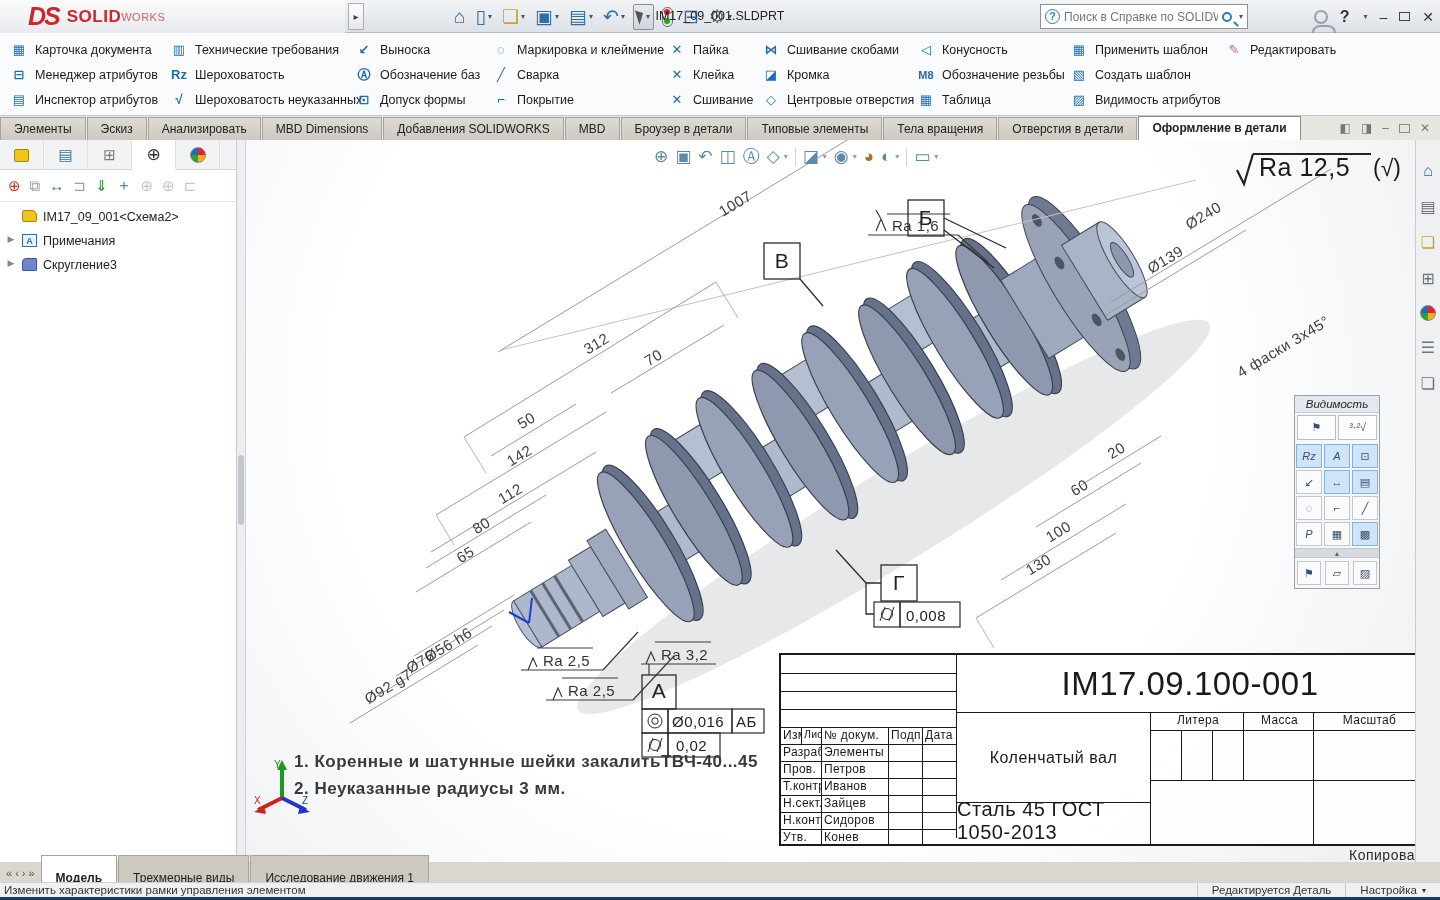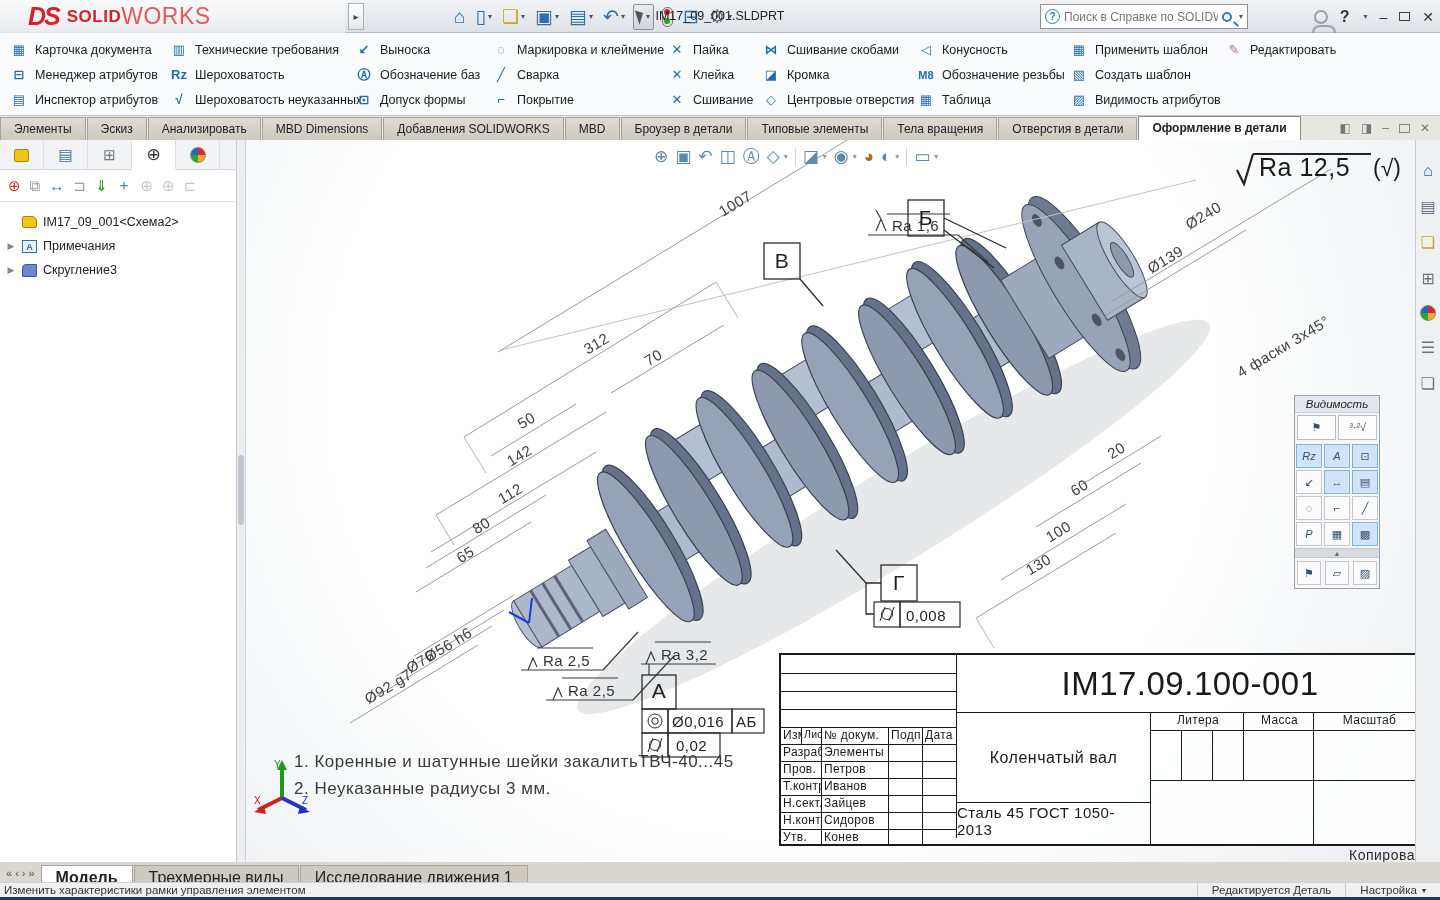--- a/index.html
+++ b/index.html
@@ -6,21 +6,21 @@
   html,body { width:1440px; height:900px; overflow:hidden;
     font-family:"Liberation Sans","DejaVu Sans",sans-serif; font-size:12px; color:#222; background:#fff; }
 
   
   .titlebar { position:absolute; left:0; top:0; width:1440px; height:33px;
     background:linear-gradient(#f2f4f7,#dde1e7); border-bottom:1px solid #b7bcc4; }
   .logo { position:absolute; left:0; top:0; width:345px; height:33px;
     background:linear-gradient(#fbfbfb,#e8eaee); display:flex; align-items:center; padding-left:28px; }
   .logo-ds { color:#d1232a; font-size:25px; font-weight:bold; font-style:italic; letter-spacing:-2px; margin-right:8px;}
   .logo-solid { color:#d1232a; font-weight:bold; font-size:17px; letter-spacing:.5px;}
-  .logo-works { color:#e2595e; font-size:23px; letter-spacing:.5px;}
+  .logo-works { color:#e2595e; font-size:11px; letter-spacing:.5px;}
   .flyout { position:absolute; left:348px; top:3px; width:16px; height:27px; border:1px solid #aab0b8;
     background:linear-gradient(#fff,#e4e7eb); color:#444; text-align:center; line-height:25px; font-size:10px;}
   .qbar { position:absolute; left:452px; top:0; height:33px; display:flex; align-items:center; gap:6px;}
   .qbtn { display:flex; align-items:center; height:26px; padding:0 2px; }
   .qic { font-size:19px; color:#2f6ea8; line-height:22px;}
   .qcaret { font-size:8px; color:#555; margin-left:2px;}
   .sel-box { border:1px solid #8b9097; background:linear-gradient(#e9ecef,#cfd4da); padding:1px 3px; border-radius:2px;}
   .cursor-arrow { width:0; height:0; border-left:7px solid #555; border-top:5px solid transparent;
     border-bottom:10px solid transparent; transform:rotate(-18deg); display:inline-block;}
   .tlight { width:11px; height:20px; border:1px solid #777; border-radius:5px; background:#dfe2e6;
@@ -62,21 +62,21 @@
   .fm-tab { width:44px; height:30px; display:flex; align-items:center; justify-content:center; border-right:1px solid #dcdfe3;}
   .fm-tab.active { background:#fff; border-bottom:2px solid #fff;}
   .cube-ic { width:15px;height:13px;background:#f0c419;border:1px solid #a8860d;border-radius:2px;}
   .list-ic { font-size:15px; color:#2f6ea8;}
   .target-ic { font-size:17px; color:#333;}
   .wheel-ic { width:16px;height:16px;border-radius:50%;background:conic-gradient(#d23 0 25%,#fa2 25% 50%,#2a2 50% 75%,#26c 75% 100%);border:1px solid #888;}
   .fm-toolbar { height:32px; display:flex; align-items:center; gap:9px; padding:0 8px; border-bottom:1px solid #e2e4e8;}
   .fm-ti { font-size:15px; color:#9aa0a8;}
   .fm-ti.c1 { color:#c0392b;} .fm-ti.c2{color:#2f6ea8;} .fm-ti.c3{color:#2a8a2a;}
   .tree { padding:8px 6px; }
-  .tnode { display:flex; align-items:center; height:24px; gap:6px; font-size:12.5px;}
+  .tnode { display:flex; height:24px; gap:6px; font-size:12.5px;}
   .tnode .arrow { width:10px; color:#888; font-size:9px; text-align:center;}
   .icon-part { width:15px;height:12px;background:#f0c419;border:1px solid #a8860d;border-radius:2px 5px 2px 2px;}
   .icon-ann { width:15px;height:13px;border:1px solid #2f6ea8;background:#eaf2fb;color:#2f6ea8;font-size:9px;font-weight:bold;text-align:center;line-height:12px;}
   .icon-fillet { width:15px;height:13px;background:#6f86c9;border:1px solid #3b55a0;border-radius:4px 1px 1px 1px;}
 
   .splitter { position:absolute; left:237px; top:140px; width:9px; height:722px; background:#eceef1; border-right:1px solid #cfd2d7;}
   .splitter .handle { position:absolute; left:1px; top:315px; width:6px; height:70px; background:#c3c7cd; border-radius:3px;}
 
   
   .viewport { position:absolute; left:246px; top:140px; width:1169px; height:722px;
@@ -93,48 +93,48 @@
   .vp-title { height:17px; background:#e3e8ef; border-bottom:1px solid #c6cbd2; text-align:center; font-size:11.5px; line-height:16px; color:#222;}
   .vp-rowwide { display:flex; gap:2px; padding:2px;}
   .vp-wbtn { flex:1; height:25px; border:1px solid #b8bdc4; background:#fdfdfd; text-align:center; line-height:23px; font-size:11px; color:#35506e;}
   .vp-grid { display:grid; grid-template-columns:repeat(3,26px); gap:2px; padding:2px; justify-content:center;}
   .vp-btn { width:26px; height:24px; border:1px solid #c3c7cd; background:#fbfbfc; text-align:center; line-height:22px; font-size:11px; color:#35506e;}
   .vp-btn.hl { background:#cfe4f9; border-color:#7fb2e5;}
   .vp-collapse { height:10px; background:#d7dadf; text-align:center; font-size:7px; line-height:9px; color:#666; border-top:1px solid #c3c7cd; border-bottom:1px solid #c3c7cd;}
   .vp-bottom { display:flex; gap:4px; padding:3px 2px; justify-content:center;}
 
   
-  .notes { position:absolute; left:48px; top:612px; width:500px; color:#3a3a3a; font-size:17px; letter-spacing:.4px;}
+  .notes { position:absolute; left:48px; top:612px; width:500px; color:#3a3a3a; font-size:17px; letter-spacing:.4px;font-weight:bold;}
   .notes div { margin-bottom:7px; }
   .frac { display:inline-block; text-align:center; font-size:11px; vertical-align:-6px; line-height:1;}
   .frac .top { border-bottom:1px solid #3a3a3a; padding:0 2px;}
 
   
   .tblock { position:absolute; left:533px; top:513px; width:644px; height:193px; border:2px solid #1a1a1a; background:rgba(255,255,255,.85); color:#1a1a1a;}
   .tb-cell { position:absolute; border-left:1px solid #1a1a1a; border-top:1px solid #1a1a1a; font-size:12px; overflow:hidden; white-space:nowrap; padding-left:2px; letter-spacing:.3px;}
   .tb-noL { border-left:none;} .tb-noT{ border-top:none;}
   .docnum { position:absolute; left:175px; top:0; width:467px; height:57px; border-left:1px solid #1a1a1a;
     display:flex; align-items:center; justify-content:center; font-size:33px; letter-spacing:3px; color:#1a1a1a;}
   .partname { position:absolute; left:175px; top:57px; width:194px; height:90px; border-left:1px solid #1a1a1a; border-top:1px solid #1a1a1a;
     display:flex; align-items:center; justify-content:center; font-size:16px; letter-spacing:.5px;}
   .material { position:absolute; left:175px; top:147px; width:194px; height:36px; border-left:1px solid #1a1a1a; border-top:1px solid #1a1a1a;
-    display:flex; align-items:center; justify-content:center; font-size:15px;}
+    display:flex; align-items:center; justify-content:center; font-size:20px;}
   .under-tb { position:absolute; left:533px; top:707px; width:644px; font-size:14px; color:#2b2b2b;}
 
   
   .righttb { position:absolute; left:1415px; top:140px; width:25px; height:722px; background:#eef0f2; border-left:1px solid #c9ccd1;
     display:flex; flex-direction:column; align-items:center; padding-top:22px; gap:17px;}
   .rt-ic { font-size:16px; color:#6b7280;}
   .rt-home { color:#2563a8;}
   .rt-globe { width:16px;height:16px;border-radius:50%;background:conic-gradient(#d23 0 25%,#fa2 25% 50%,#2a2 50% 75%,#26c 75% 100%);border:1px solid #888;}
 
   
   .bottomtabs { position:absolute; left:0; top:862px; width:1440px; height:20px; background:#dad7d0; display:flex; align-items:flex-end;}
   .bt-nav { display:flex; gap:3px; padding:0 6px 3px 6px; color:#555; font-size:11px;}
-  .btab { height:17px; line-height:18px; padding:3px 14px; font-size:16px; background:#cdc9c1; border:1px solid #a7a49c; border-bottom:none; margin-right:1px;}
+  .btab { height:17px; line-height:18px; padding:13px 14px; font-size:12px; background:#cdc9c1; border:1px solid #a7a49c; border-bottom:none; margin-right:1px;}
   .btab.active { background:#fff; font-weight:bold;}
   .statusbar { position:absolute; left:0; top:882px; width:1440px; height:15px; background:#f0f0f0; border-top:1px solid #d0d0d0;
     display:flex; align-items:center; font-size:11.5px; color:#333;}
   .sb-left { padding-left:4px; }
   .sb-right { margin-left:auto; display:flex; align-items:center; height:100%;}
   .sb-seg { border-left:1px solid #c9c9c9; padding:0 14px; height:100%; display:flex; align-items:center; gap:5px;}
   .bottomstrip { position:absolute; left:0; top:897px; width:1440px; height:3px; background:#1d3a66;}
 
   .gost { letter-spacing:.5px; }
   svg text { font-family:"Liberation Sans","DejaVu Sans",sans-serif; }

